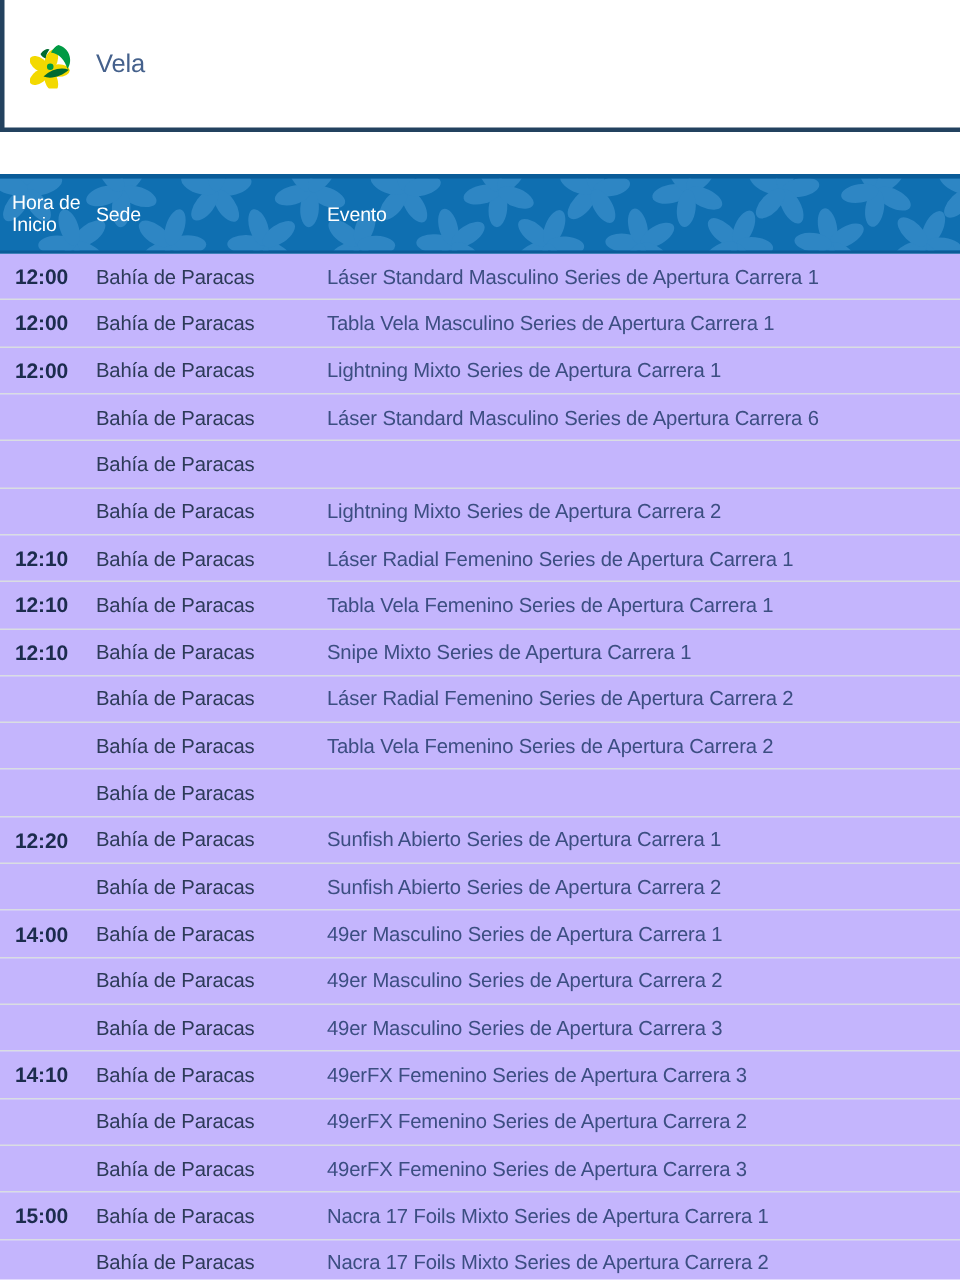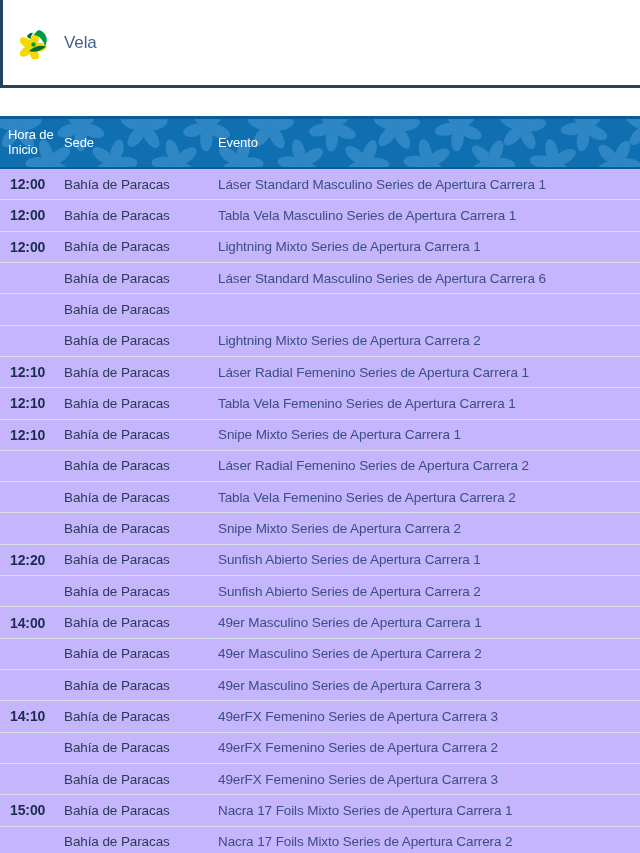--- a/index.html
+++ b/index.html
@@ -179,21 +179,20 @@
       <div class="cell event">Láser Radial Femenino Series de Apertura Carrera 2</div>
     </div>
     <div class="row">
       <div class="cell time"></div>
       <div class="cell venue">Bahía de Paracas</div>
       <div class="cell event">Tabla Vela Femenino Series de Apertura Carrera 2</div>
     </div>
     <div class="row">
       <div class="cell time"></div>
       <div class="cell venue">Bahía de Paracas</div>
-      <div class="cell event">Snipe Mixto Series de Apertura Carrera 2</div>
     </div>
     <div class="row">
       <div class="cell time">12:20</div>
       <div class="cell venue">Bahía de Paracas</div>
       <div class="cell event">Sunfish Abierto Series de Apertura Carrera 1</div>
     </div>
     <div class="row">
       <div class="cell time"></div>
       <div class="cell venue">Bahía de Paracas</div>
       <div class="cell event">Sunfish Abierto Series de Apertura Carrera 2</div>

